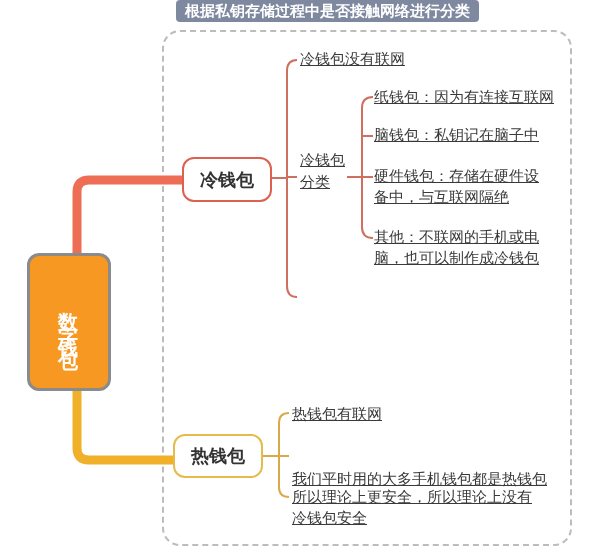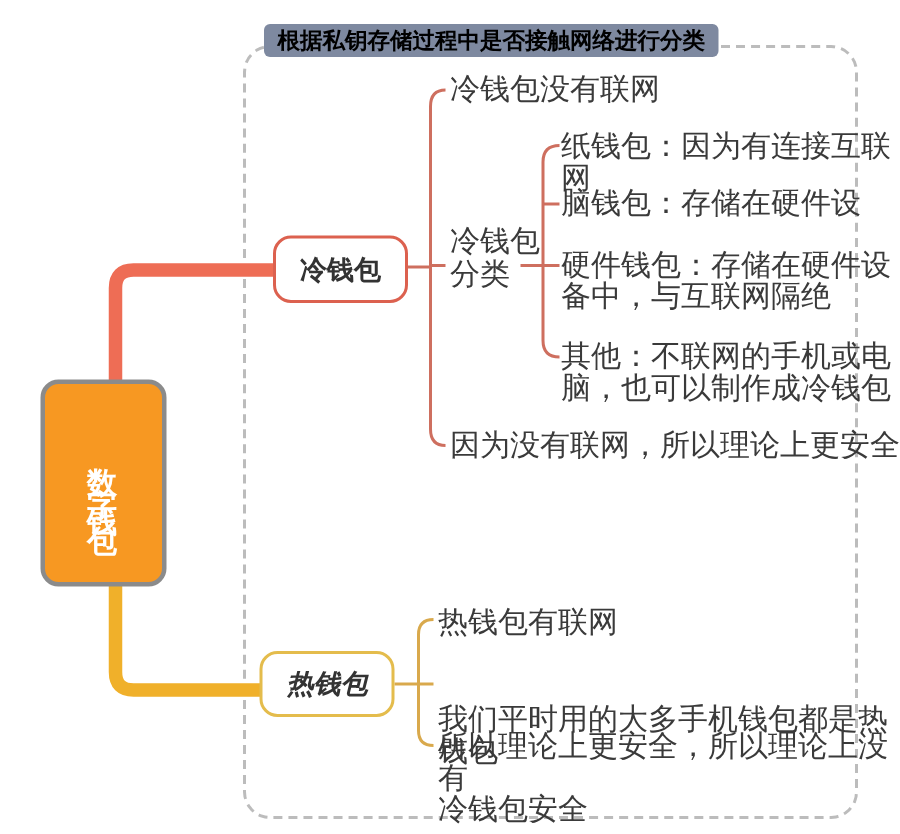--- a/index.html
+++ b/index.html
@@ -9,43 +9,43 @@
     background:#ffffff;
     font-family:"DejaVu Sans","Liberation Sans",sans-serif;
     overflow:hidden;
   }
   .connector-layer{position:absolute;left:0;top:0;z-index:1;}
   .dashed-container{
     position:absolute;left:162px;top:30px;width:406px;height:512px;
     border:2px dashed #bcbcbc;border-radius:18px;z-index:0;
   }
   .banner{
-    position:absolute;left:176px;top:16px;z-index:3;
-    background:#7E89A0;color:#000000;
+    position:absolute;left:176px;top:0;z-index:3;
+    background:#7E89A0;color:#ffffff;
     font-size:15px;font-weight:bold;line-height:20px;
     padding:1px 9px;border-radius:4px;white-space:nowrap;
   }
   .root-node{
     position:absolute;left:27px;top:253px;width:84px;height:138px;z-index:2;
     background:#F79822;border:3px solid #8B8B8B;border-radius:12px;
     display:flex;align-items:center;justify-content:center;
     color:#ffffff;font-size:20px;font-weight:bold;
     writing-mode:vertical-rl;text-orientation:upright;letter-spacing:13px;
     box-sizing:border-box;
   }
   .branch-node{
     position:absolute;z-index:2;background:#ffffff;
     border-radius:12px;display:flex;align-items:center;justify-content:center;
     font-size:18px;font-weight:bold;color:#333333;box-sizing:border-box;
   }
   .cold-node{left:182px;top:157px;width:90px;height:45px;border:2px solid #DC614F;}
-  .hot-node{left:173px;top:434px;width:90px;height:44px;border:2px solid #E4BC4C;font-style:italic;}
+  .hot-node{left:173px;top:434px;width:90px;height:44px;border:2px solid #E4BC4C;}
   .leaf{
     position:absolute;z-index:2;color:#3A3A3A;
-    font-size:20px;line-height:21px;white-space:pre-line;
+    font-size:15px;line-height:21px;white-space:pre-line;text-decoration:underline;
   }
   .lh22{line-height:22px;}
 </style>
 </head>
 <body>
 
 <div id="canvas">
 
   <div class="dashed-container"></div>
 
@@ -79,24 +79,23 @@
 
   <div class="root-node">数字钱包</div>
 
   <div class="branch-node cold-node">冷钱包</div>
 
   <div class="branch-node hot-node">热钱包</div>
 
   <div class="leaf" style="left:300px;top:49px;">冷钱包没有联网</div>
   <div class="leaf lh22" style="left:300px;top:149px;">冷钱包
 分类</div>
-  <div class="leaf" style="left:300px;top:286px;">因为没有联网，所以理论上更安全</div>
 
   <div class="leaf" style="left:374px;top:87px;">纸钱包：因为有连接互联网</div>
-  <div class="leaf" style="left:374px;top:125px;">脑钱包：存储在硬件设</div>
+  <div class="leaf" style="left:374px;top:125px;">脑钱包：私钥记在脑子中</div>
   <div class="leaf" style="left:374px;top:166px;">硬件钱包：存储在硬件设
 备中，与互联网隔绝</div>
   <div class="leaf" style="left:374px;top:227px;">其他：不联网的手机或电
 脑，也可以制作成冷钱包</div>
 
   <div class="leaf" style="left:292px;top:404px;">热钱包有联网</div>
   <div class="leaf" style="left:292px;top:469px;">我们平时用的大多手机钱包都是热钱包</div>
   <div class="leaf" style="left:292px;top:487px;">所以理论上更安全，所以理论上没有
 冷钱包安全</div>
 

